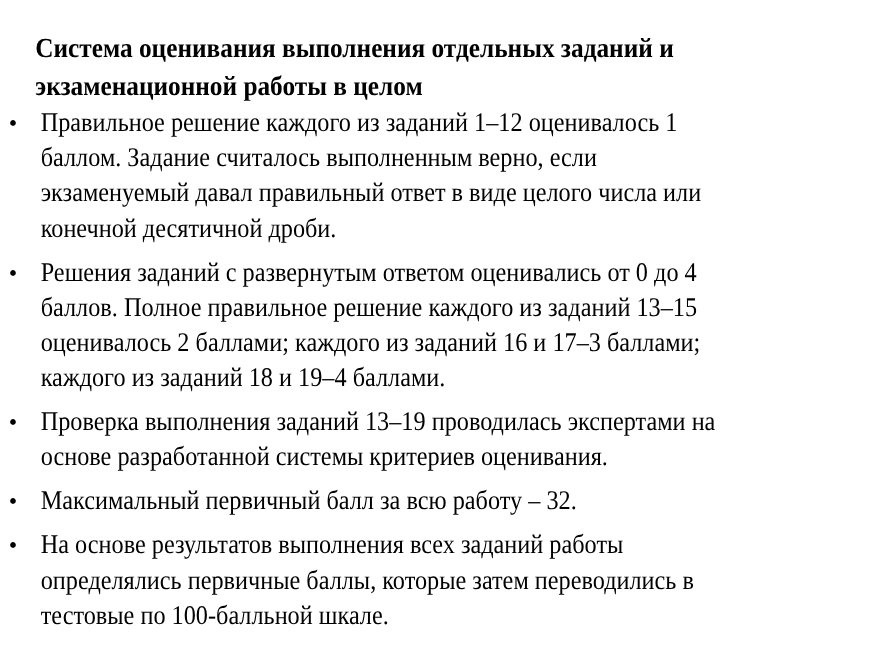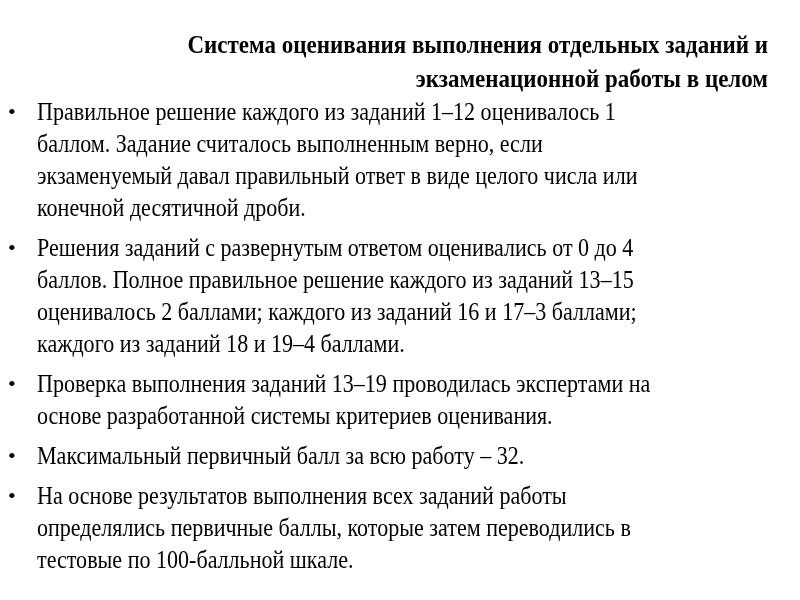--- a/index.html
+++ b/index.html
@@ -16,21 +16,21 @@
       height: 600px;
       background: #ffffff;
       color: #000000;
       font-family: "Liberation Serif", "DejaVu Serif", serif;
     }
     .title {
       position: absolute;
       left: 0;
       top: 28px;
       width: 800px;
-      text-align: right;
+      text-align: left;
       font-weight: bold;
       font-size: 25px;
       line-height: 34px;
     }
     .title-line {
       display: block;
       transform: scaleX(0.92);
       transform-origin: center;
       white-space: nowrap;
     }

